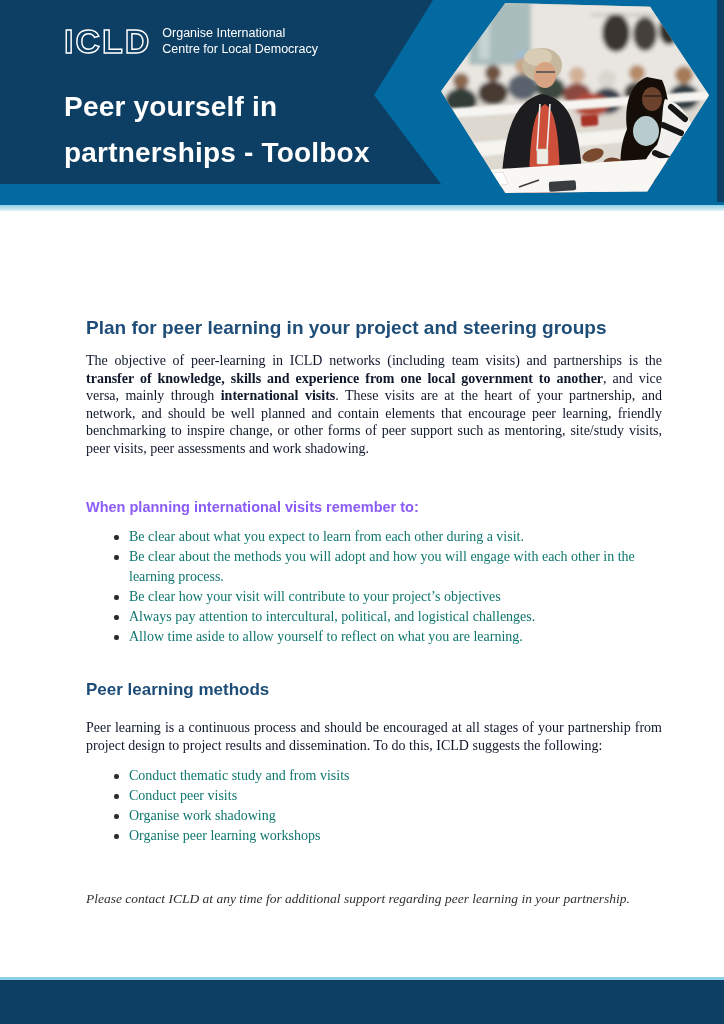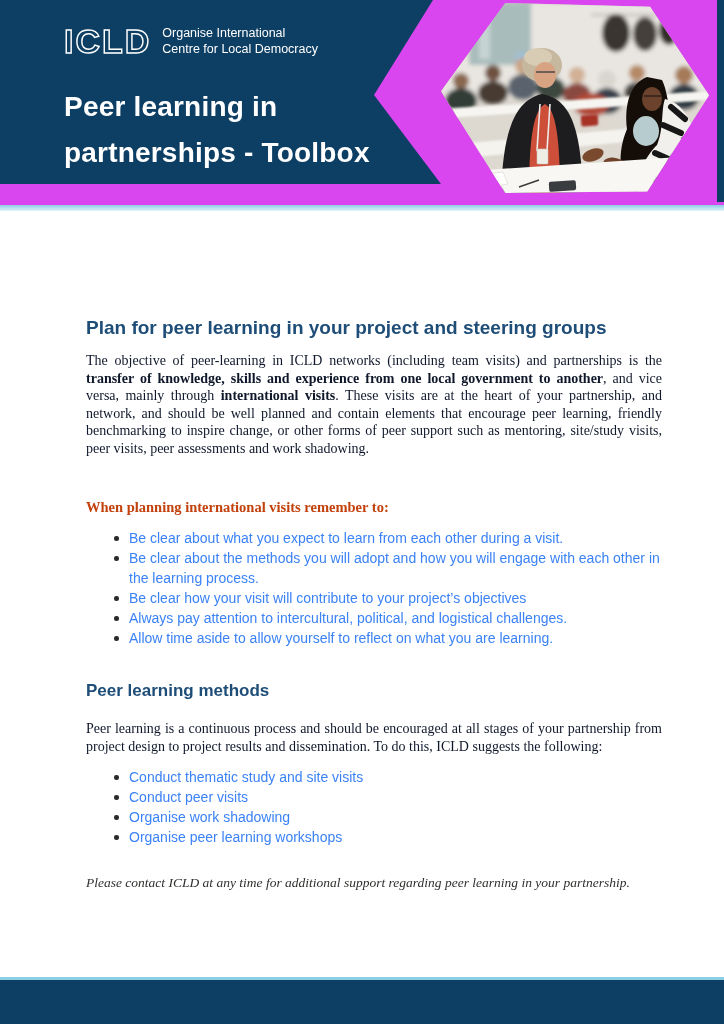--- a/index.html
+++ b/index.html
@@ -3,21 +3,21 @@
 <meta charset="utf-8">
 <style>
   html,body { margin:0; padding:0; background:#888; }
   .page {
     position:relative; width:724px; height:1024px; margin:0 auto;
     background:#ffffff; overflow:hidden;
     font-family:"Liberation Sans", sans-serif;
   }
 
   
-  .header { position:absolute; top:0; left:0; width:724px; height:211px; background:#d946ef; }
+  .header { position:absolute; top:0; left:0; width:724px; height:211px; background:#0369a1; }
   .header-fade { position:absolute; top:205px; left:0; width:724px; height:8px;
     background:linear-gradient(#8ccfe4, #ffffff); }
   .navy-shape {
     position:absolute; top:0; left:0; width:724px; height:211px; background:#0d3e63;
     clip-path: polygon(0px 0px, 433px 0px, 374px 95px, 441px 184px, 0px 184px);
   }
   .right-strip { position:absolute; top:0; right:0; width:7px; height:202px; background:#0d3e63; }
 
   .logo { position:absolute; left:64px; top:24px; display:flex; align-items:flex-start; gap:11px; }
   .logo-mark {
@@ -43,30 +43,30 @@
   h1.sec { margin:0 0 13px 0; font-family:"Liberation Sans", sans-serif;
     font-size:19px; line-height:23px; font-weight:700; color:#1e4d78; }
   h2.sec { margin:32px 0 0 0; font-family:"Liberation Sans", sans-serif;
     font-size:17px; line-height:21px; font-weight:700; color:#1e4d78; }
 
   .para { margin:0; font-family:"Liberation Serif", serif; font-size:14px;
     line-height:17.5px; text-align:justify; color:#0f172a; }
   .para b, .para strong { font-weight:700; }
   .para.second { margin-top:19px; }
 
-  .subhead { margin:42px 0 0 0; font-family:Liberation Serif, serif;
-    font-size:14.5px; font-weight:700; color:#c2410c; }
+  .subhead { margin:42px 0 0 0; font-family:Liberation Sans, sans-serif;
+    font-size:14.5px; font-weight:700; color:#8b5cf6; }
 
   ul.blist { margin:12px 0 0 0; padding:0 0 0 43px; list-style:none; }
-  ul.blist li { position:relative; font-family:Liberation Sans, sans-serif;
-    font-size:14px; line-height:20px; color:#3b82f6; max-width:545px; }
+  ul.blist li { position:relative; font-family:Liberation Serif, serif;
+    font-size:14px; line-height:20px; color:#0f766e; max-width:545px; }
   ul.blist li::before { content:""; position:absolute; left:-15px; top:8px;
     width:4.5px; height:4.5px; border-radius:50%; background:#2b2a28; }
 
-  .note { margin:28px 0 0 0; font-family:"Liberation Serif", serif; font-style:italic;
+  .note { margin:45px 0 0 0; font-family:"Liberation Serif", serif; font-style:italic;
     font-size:13.5px; color:#302f2d; }
 
   
   .footer-light { position:absolute; left:0; bottom:44px; width:724px; height:3px; background:#8ccfe4; }
   .footer-navy  { position:absolute; left:0; bottom:0;  width:724px; height:44px; background:#0d3e63; }
 </style>
 </head>
 <body>
 
 <div class="page">
@@ -77,21 +77,21 @@
 
     <div class="logo">
       <div class="logo-mark">ICLD</div>
       <div class="logo-text">
         <div>Organise International</div>
         <div>Centre for Local Democracy</div>
       </div>
     </div>
 
     <div class="doc-title">
-      <div>Peer learning in</div>
+      <div>Peer yourself in</div>
       <div>partnerships - Toolbox</div>
     </div>
 
     <div class="hex">
       <svg width="268" height="192" viewBox="0 0 268 192" xmlns="http://www.w3.org/2000/svg">
         <defs>
           <filter id="b2" x="-20%" y="-20%" width="140%" height="140%">
               <feGaussianBlur stdDeviation="2.2"></feGaussianBlur>
             </filter>
           <filter id="b1" x="-20%" y="-20%" width="140%" height="140%">
@@ -194,21 +194,21 @@
       <li>Be clear how your visit will contribute to your project’s objectives</li>
       <li>Always pay attention to intercultural, political, and logistical challenges.</li>
       <li>Allow time aside to allow yourself to reflect on what you are learning.</li>
     </ul>
 
     <h2 class="sec">Peer learning methods</h2>
 
     <p class="para second">Peer learning is a continuous process and should be encouraged at all stages of your partnership from project design to project results and dissemination. To do this, ICLD suggests the following:</p>
 
     <ul class="blist">
-      <li>Conduct thematic study and site visits</li>
+      <li>Conduct thematic study and from visits</li>
       <li>Conduct peer visits</li>
       <li>Organise work shadowing</li>
       <li>Organise peer learning workshops</li>
     </ul>
 
     <p class="note">Please contact ICLD at any time for additional support regarding peer learning in your partnership.</p>
 
   </div>
 
   <div class="footer-light"></div>

